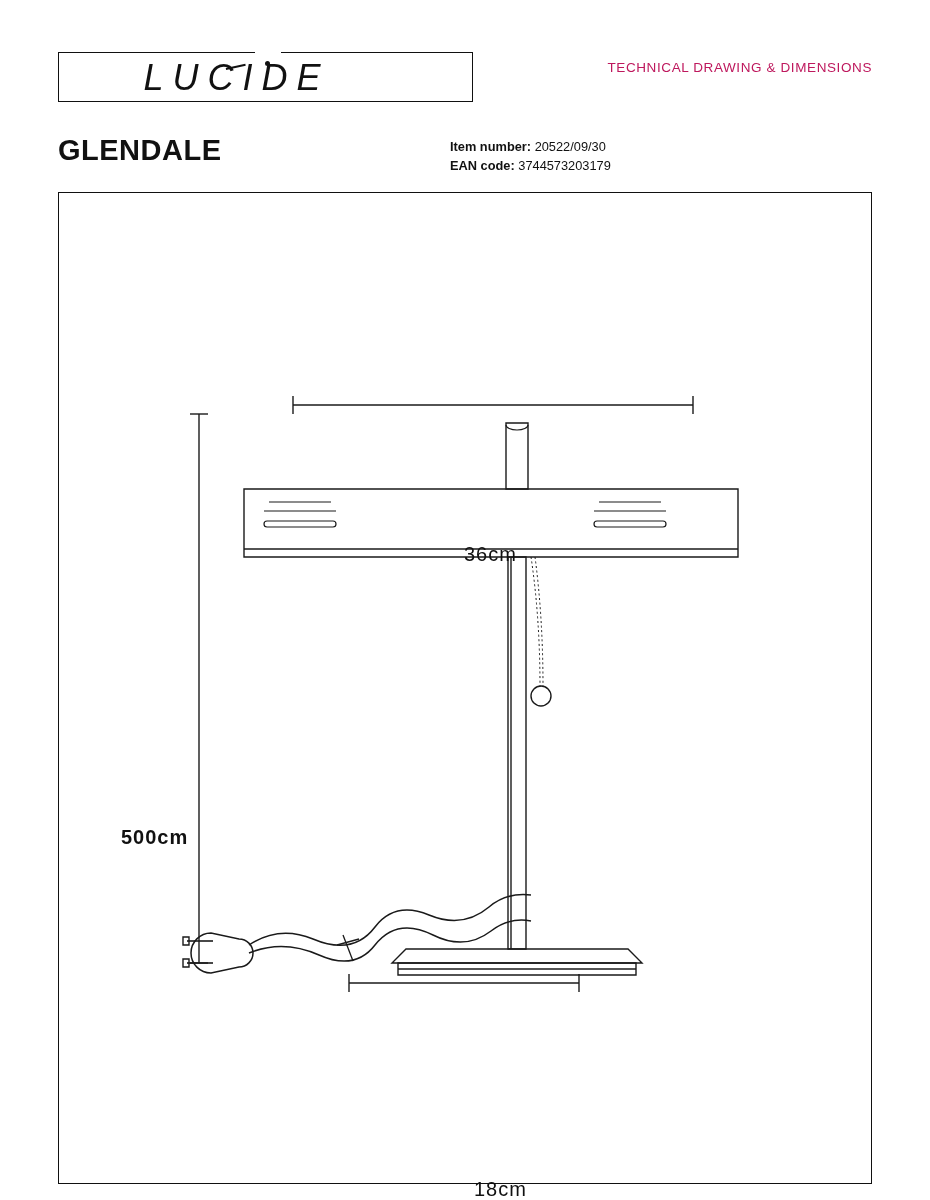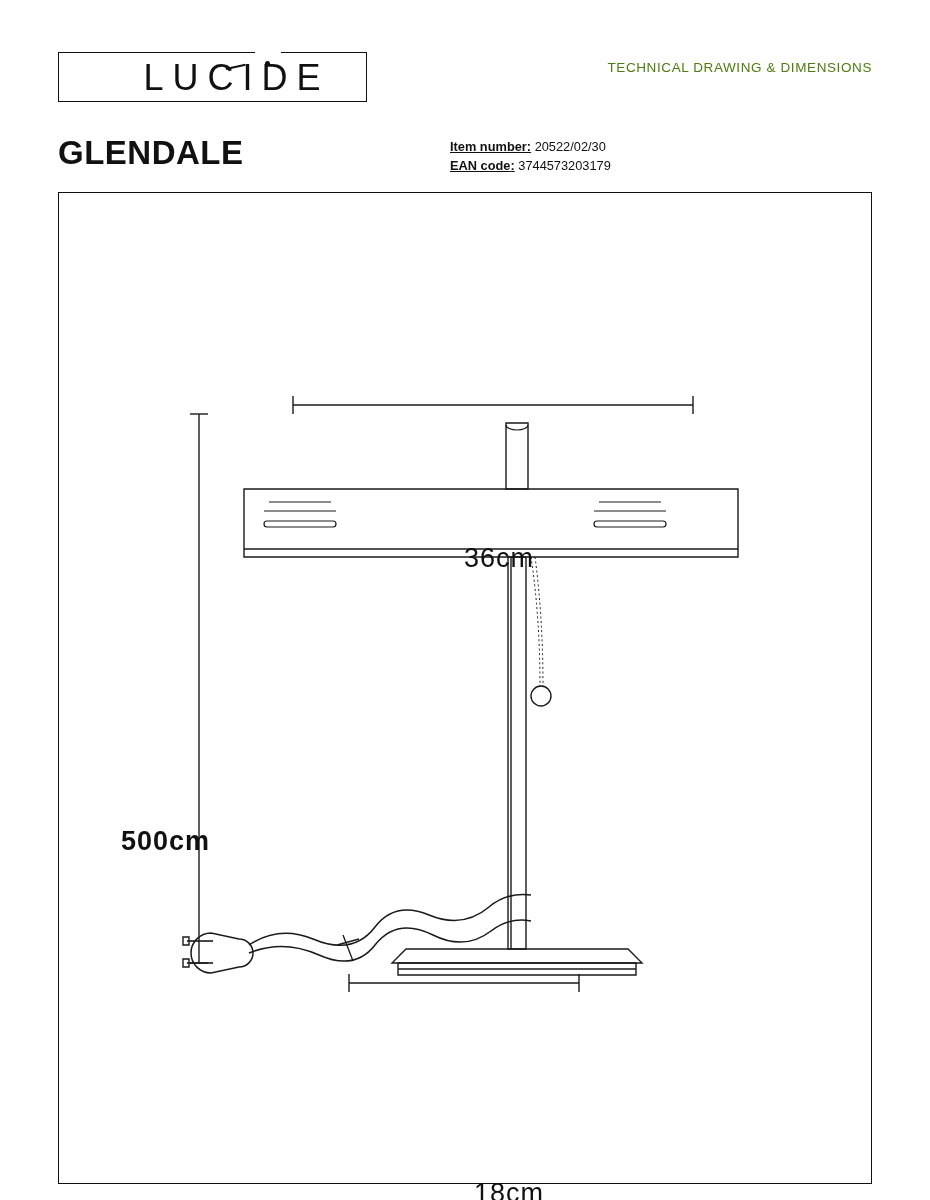--- a/index.html
+++ b/index.html
@@ -21,24 +21,25 @@
     position: absolute;
     top: 52px;
     left: 58px;
     width: 814px;
     height: 52px;
   }
   .logo-box {
     position: absolute;
     left: 0;
     top: 0;
-    width: 309px;
+    width: 415px;
     height: 50px;
     border: 1.6px solid #111;
     box-sizing: border-box;
+    font-style: italic;
   }
   .logo-text {
     position: absolute;
     left: 0;
     top: 0;
     width: 355px;
     height: 50px;
     line-height: 50px;
     text-align: center;
     font-size: 36px;
@@ -75,62 +76,62 @@
     height: 6px;
     background: #fff;
   }
 
   .tech-title {
     position: absolute;
     right: 0;
     top: 8px;
     font-size: 13.5px;
     letter-spacing: 0.6px;
-    color: #4d7c0f;
+    color: #be185d;
     white-space: nowrap;
   }
 
   
   .product-name {
     position: absolute;
     left: 58px;
     top: 134px;
-    font-size: 33px;
+    font-size: 29px;
     font-weight: bold;
     letter-spacing: 0.5px;
     color: #111;
   }
   .codes {
     position: absolute;
     left: 450px;
     top: 137px;
     font-size: 12.8px;
     line-height: 19px;
     color: #111;
   }
-  .codes .lbl { font-weight: bold; text-decoration: underline; }
+  .codes .lbl { font-weight: bold; }
 
   
   .frame {
     position: absolute;
     left: 58px;
     top: 192px;
     width: 814px;
     height: 992px;
     border: 1.3px solid #111;
     box-sizing: border-box;
     background: #fff;
   }
 
   .drawing { position: absolute; inset: 0; }
   .drawing svg { display: block; }
 
   .dim-label {
     position: absolute;
-    font-size: 27px;
+    font-size: 20px;
     color: #111;
     letter-spacing: 1px;
     white-space: nowrap;
   }
   .dim-width  { left: 405px; top: 350px; }
   .dim-height { left: 62px;  top: 633px; font-weight: bold; }
   .dim-base   { left: 415px; top: 985px; }
 </style>
 </head>
 <body>
@@ -145,21 +146,21 @@
   </div>
 
   <div class="tech-title">TECHNICAL DRAWING &amp; DIMENSIONS</div>
 </div>
 
 <div class="product-name">GLENDALE</div>
 
 <div class="codes">
   <div>
     <span class="lbl">Item number:</span>
-    <span>20522/02/30</span>
+    <span>20522/09/30</span>
   </div>
   <div>
     <span class="lbl">EAN code</span><span class="lbl">:</span>
     <span>3744573203179</span>
   </div>
 </div>
 
 <div class="frame">
 
   <div class="drawing">

